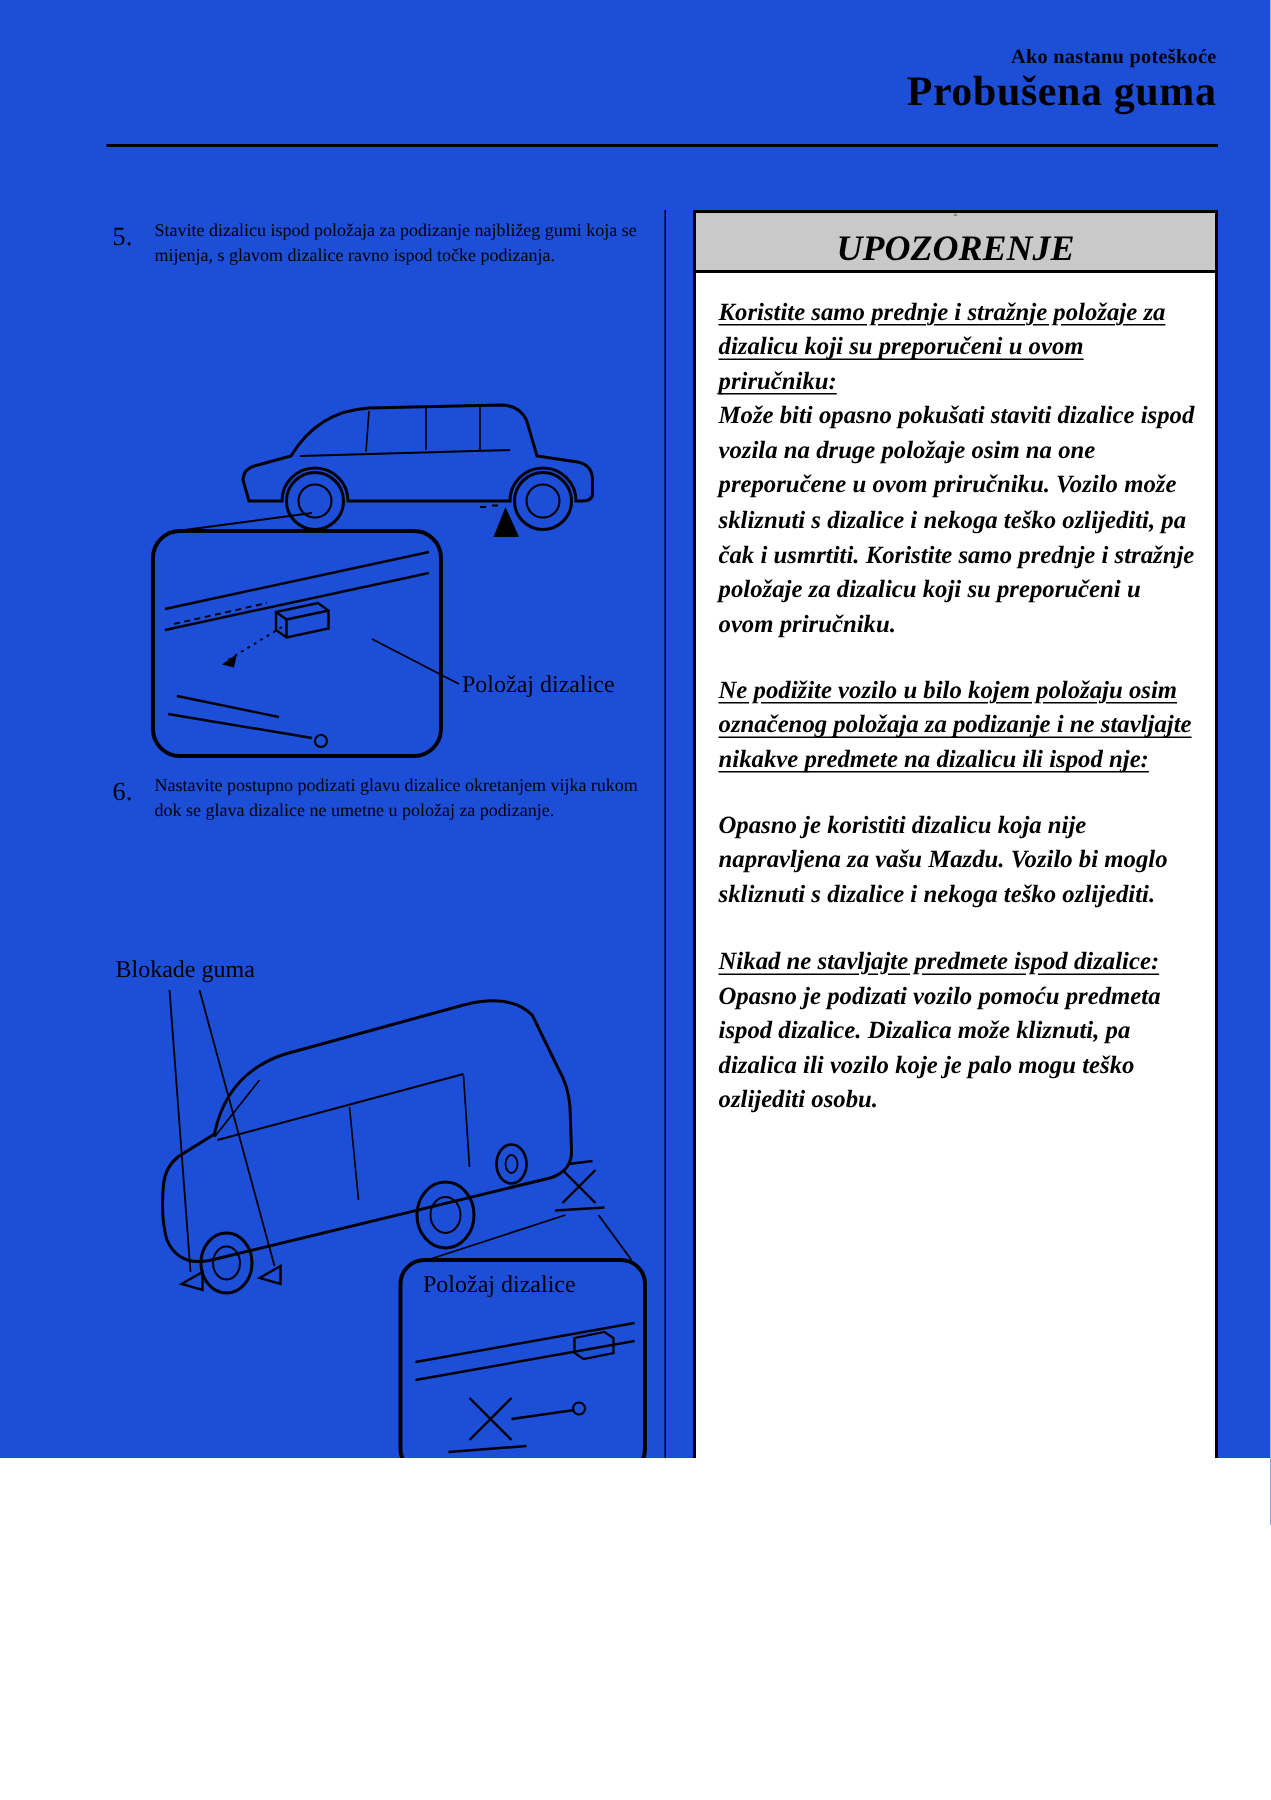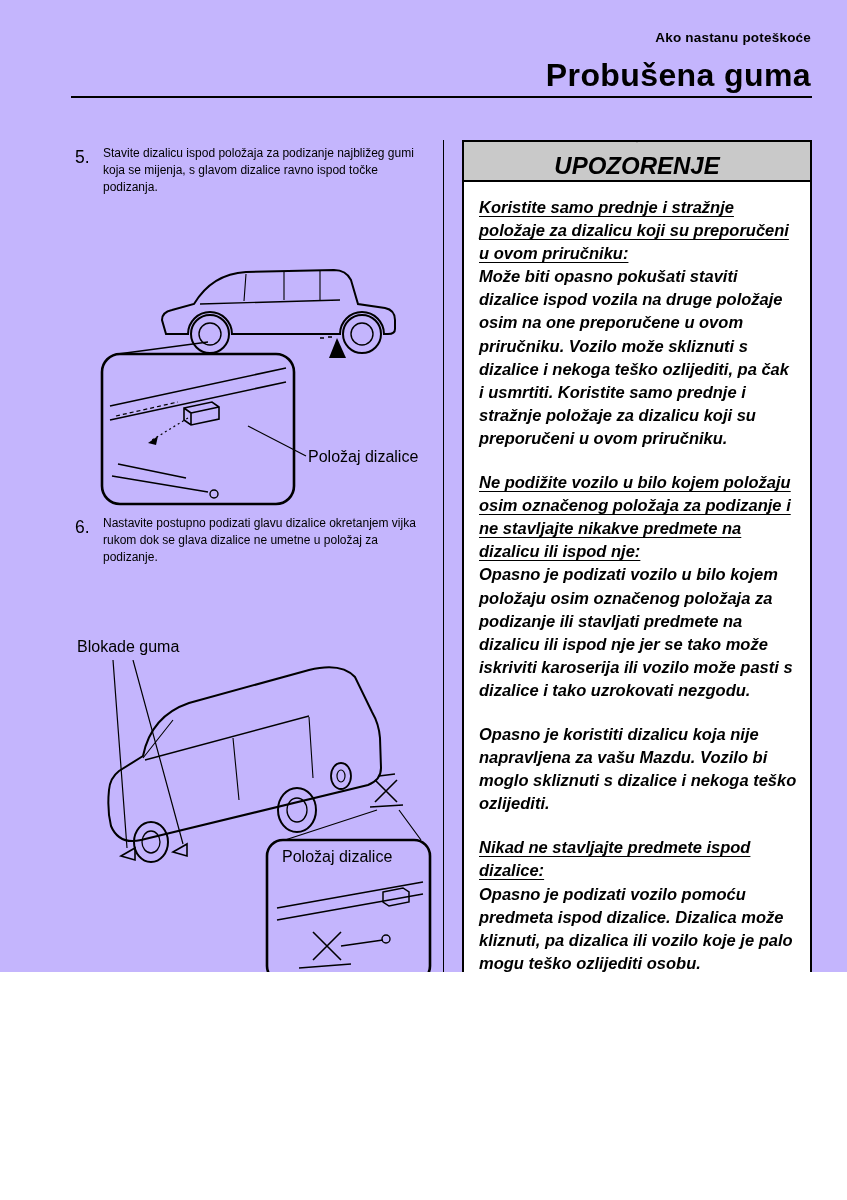--- a/index.html
+++ b/index.html
@@ -1,23 +1,23 @@
 <!DOCTYPE html>
 <html><head>
 <meta charset="utf-8">
 <style>
   * { margin:0; padding:0; box-sizing:border-box; }
   html,body { background:#ffffff; }
   .page {
-    position:relative; width:847px; height:972px; background:#c4b5fd;
-    font-family:Liberation Sans, sans-serif; color:#000; overflow:hidden;
+    position:relative; width:847px; height:972px; background:#1d4ed8;
+    font-family:Liberation Serif, serif; color:#000; overflow:hidden;
   }
   .header-block { position:absolute; top:30px; right:36px; text-align:right; }
   .breadcrumb { font-size:13.5px; font-weight:bold; letter-spacing:0.2px; }
-  .page-title { font-size:32px; font-weight:bold; margin-top:12px; letter-spacing:0.4px; }
+  .page-title { font-size:28px; font-weight:bold; margin-top:0; letter-spacing:0.4px; }
   .header-rule { position:absolute; top:96px; left:71px; width:741px; height:2px; background:#000; }
   .col-divider { position:absolute; left:443px; top:140px; width:1px; height:1000px; background:#000; }
 
   .step { position:absolute; left:75px; width:352px; display:flex; }
   .step-number { width:28px; font-size:17.5px; line-height:1.42; }
   .step-text { flex:1; font-size:12px; line-height:1.42; }
 
   .fig { position:absolute; }
   .fig-label { position:absolute; font-size:16px; white-space:nowrap; }
 
@@ -138,21 +138,20 @@
       </svg>
       <span>UPOZORENJE</span>
     </div>
     <div class="warning-body">
       <div class="warning-section">
         <span class="warning-heading">Koristite samo prednje i stražnje položaje za dizalicu koji su preporučeni u ovom priručniku:</span>
         <div class="warning-text">Može biti opasno pokušati staviti dizalice ispod vozila na druge položaje osim na one preporučene u ovom priručniku. Vozilo može skliznuti s dizalice i nekoga teško ozlijediti, pa čak i usmrtiti. Koristite samo prednje i stražnje položaje za dizalicu koji su preporučeni u ovom priručniku.</div>
       </div>
       <div class="warning-section">
         <span class="warning-heading">Ne podižite vozilo u bilo kojem položaju osim označenog položaja za podizanje i ne stavljajte nikakve predmete na dizalicu ili ispod nje:</span>
-        <div class="warning-text">Opasno je podizati vozilo u bilo kojem položaju osim označenog položaja za podizanje ili stavljati predmete na dizalicu ili ispod nje jer se tako može iskriviti karoserija ili vozilo može pasti s dizalice i tako uzrokovati nezgodu.</div>
       </div>
       <div class="warning-section">
         <div class="warning-text">Opasno je koristiti dizalicu koja nije napravljena za vašu Mazdu. Vozilo bi moglo skliznuti s dizalice i nekoga teško ozlijediti.</div>
       </div>
       <div class="warning-section">
         <span class="warning-heading">Nikad ne stavljajte predmete ispod dizalice:</span>
         <div class="warning-text">Opasno je podizati vozilo pomoću predmeta ispod dizalice. Dizalica može kliznuti, pa dizalica ili vozilo koje je palo mogu teško ozlijediti osobu.</div>
       </div>
     </div>
   </div>

